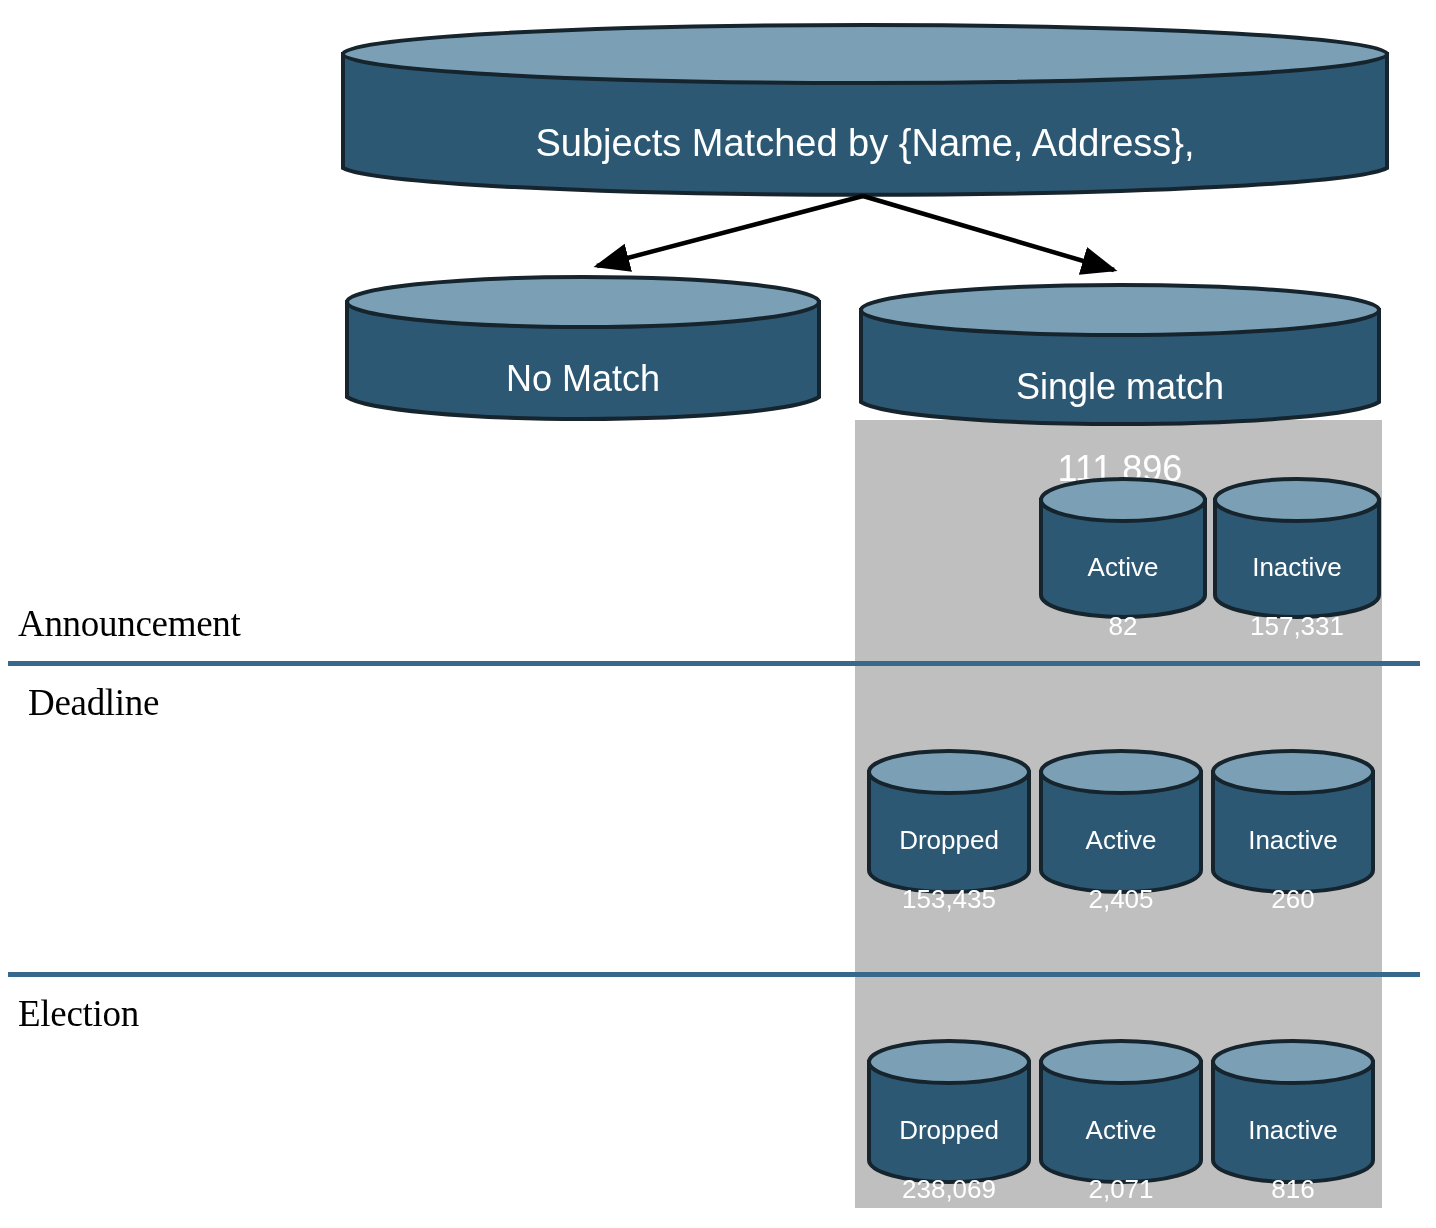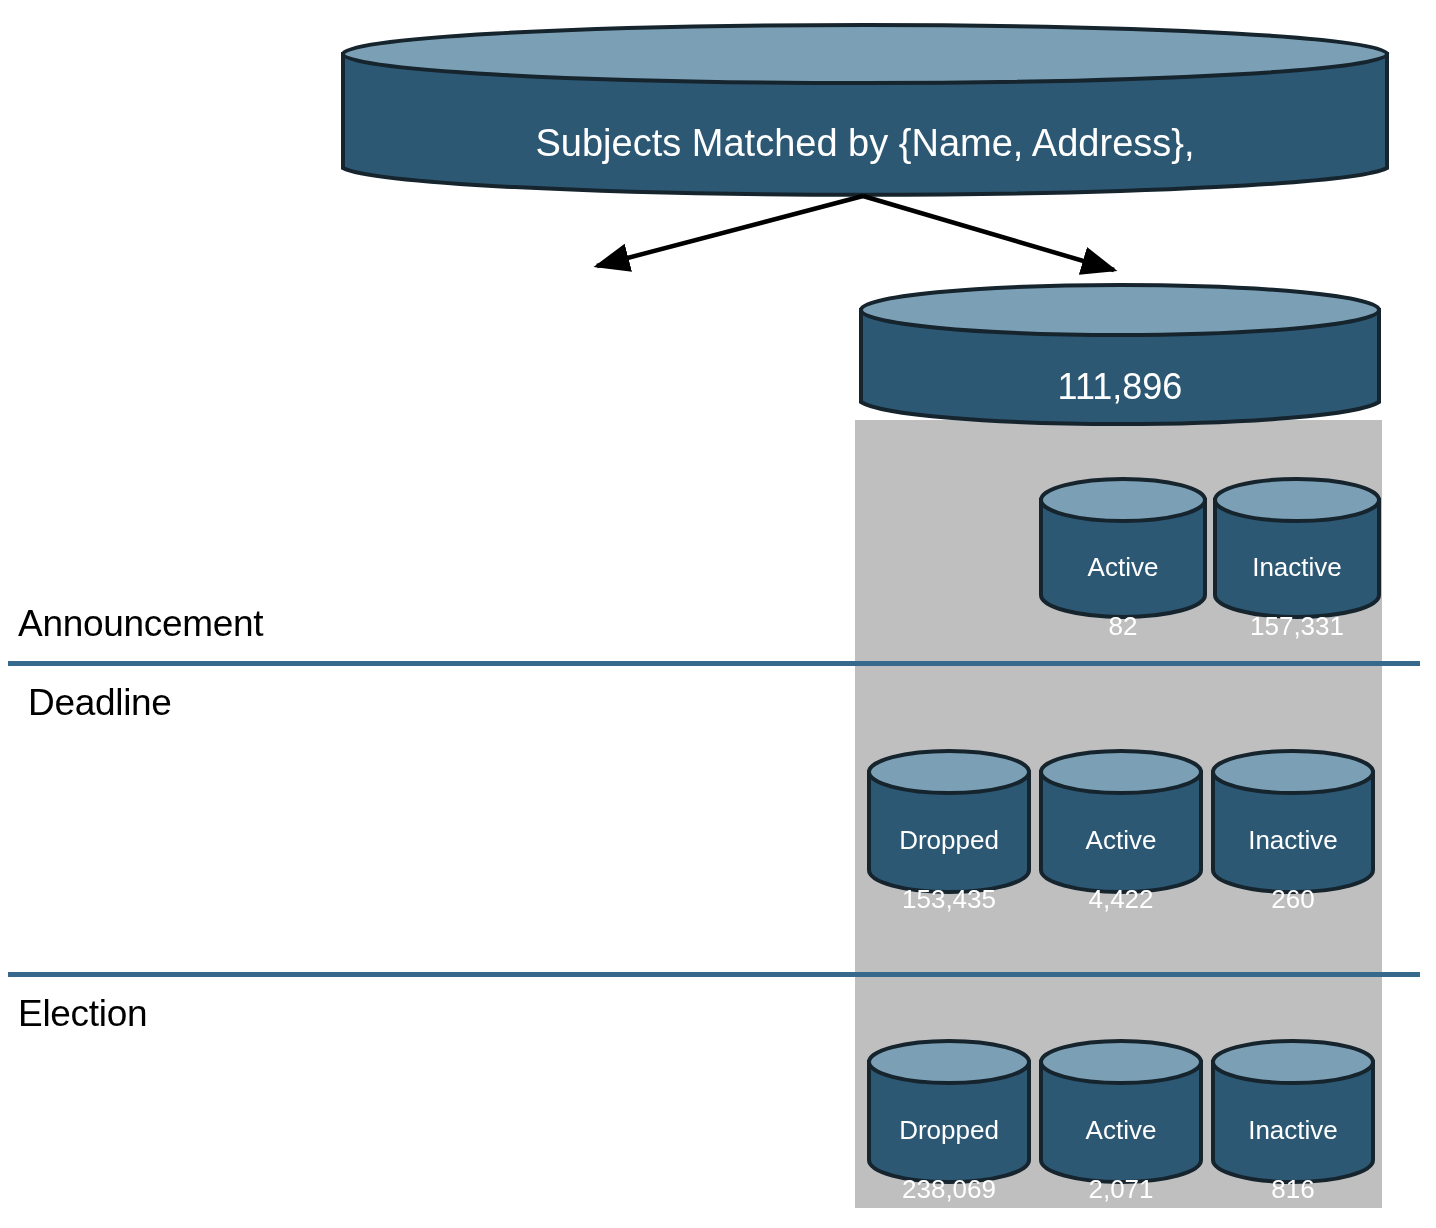--- a/index.html
+++ b/index.html
@@ -33,20 +33,21 @@
   }
 
   
   .phase-label {
     position: absolute;
     color: #000000;
     font-size: 37px;
     line-height: 1.05;
     white-space: nowrap;
     letter-spacing: -0.3px;
+    font-family: Liberation Serif, serif;
   }
 
   
   .cyl {
     position: absolute;
   }
   .cyl svg {
     position: absolute;
     inset: 0;
     width: 100%;
@@ -103,27 +104,38 @@
   <svg class="arrows" viewBox="0 0 1436 1228">
     <defs>
       <marker id="arrowhead" markerWidth="9" markerHeight="9" refX="7.2" refY="3.2" orient="auto" markerUnits="strokeWidth">
         <path d="M0,0 L8,3.2 L0,6.4 z" fill="#000000"></path>
       </marker>
     </defs>
     <line x1="863" y1="196" x2="597" y2="266" stroke="#000000" stroke-width="4.5" marker-end="url(#arrowhead)"></line>
     <line x1="863" y1="196" x2="1114" y2="270" stroke="#000000" stroke-width="4.5" marker-end="url(#arrowhead)"></line>
   </svg>
 
+  <div class="cyl cyl-md" style="left:344px; top:274px; width:478px; height:152px;">
+    <svg viewBox="0 0 478 152" preserveAspectRatio="none">
+      <path d="M3,28 L3,123 A239,26 0 0 0 475,123 L475,28 Z" fill="#2c5874" stroke="#16242e" stroke-width="4"></path>
+      <ellipse cx="239" cy="28" rx="236" ry="25" fill="#7ba0b5" stroke="#16242e" stroke-width="4"></ellipse>
+    </svg>
+    <div class="cyl-text" style="top:43px;">
+      <span class="label-line">No Match</span>
+      <span class="label-line">Dropped  452</span>
+    </div>
+  </div>
 
   <div class="cyl cyl-md" style="left:858px; top:282px; width:524px; height:148px;">
     <svg viewBox="0 0 524 148" preserveAspectRatio="none">
       <path d="M3,28 L3,120 A262,26 0 0 0 521,120 L521,28 Z" fill="#2c5874" stroke="#16242e" stroke-width="4"></path>
       <ellipse cx="262" cy="28" rx="259" ry="25" fill="#7ba0b5" stroke="#16242e" stroke-width="4"></ellipse>
     </svg>
     <div class="cyl-text" style="top:43px;">
+      <span class="label-line">Single match</span>
       <span class="label-line">111,896</span>
     </div>
   </div>
 
   <div class="cyl cyl-sm" style="left:1038px; top:476px; width:170px; height:145px;">
     <svg viewBox="0 0 170 145" preserveAspectRatio="none">
       <path d="M3,24 L3,119 A82,22 0 0 0 167,119 L167,24 Z" fill="#2c5874" stroke="#16242e" stroke-width="4"></path>
       <ellipse cx="85" cy="24" rx="82" ry="21" fill="#7ba0b5" stroke="#16242e" stroke-width="4"></ellipse>
     </svg>
     <div class="cyl-text" style="top:47px;">
@@ -159,21 +171,21 @@
     </div>
   </div>
 
   <div class="cyl cyl-sm" style="left:1038px; top:748px; width:166px; height:148px;">
     <svg viewBox="0 0 166 148" preserveAspectRatio="none">
       <path d="M3,24 L3,122 A80,22 0 0 0 163,122 L163,24 Z" fill="#2c5874" stroke="#16242e" stroke-width="4"></path>
       <ellipse cx="83" cy="24" rx="80" ry="21" fill="#7ba0b5" stroke="#16242e" stroke-width="4"></ellipse>
     </svg>
     <div class="cyl-text" style="top:48px;">
       <span class="label-line">Active</span>
-      <span class="label-line">4,422</span>
+      <span class="label-line">2,405</span>
     </div>
   </div>
 
   <div class="cyl cyl-sm" style="left:1210px; top:748px; width:166px; height:148px;">
     <svg viewBox="0 0 166 148" preserveAspectRatio="none">
       <path d="M3,24 L3,122 A80,22 0 0 0 163,122 L163,24 Z" fill="#2c5874" stroke="#16242e" stroke-width="4"></path>
       <ellipse cx="83" cy="24" rx="80" ry="21" fill="#7ba0b5" stroke="#16242e" stroke-width="4"></ellipse>
     </svg>
     <div class="cyl-text" style="top:48px;">
       <span class="label-line">Inactive</span>

